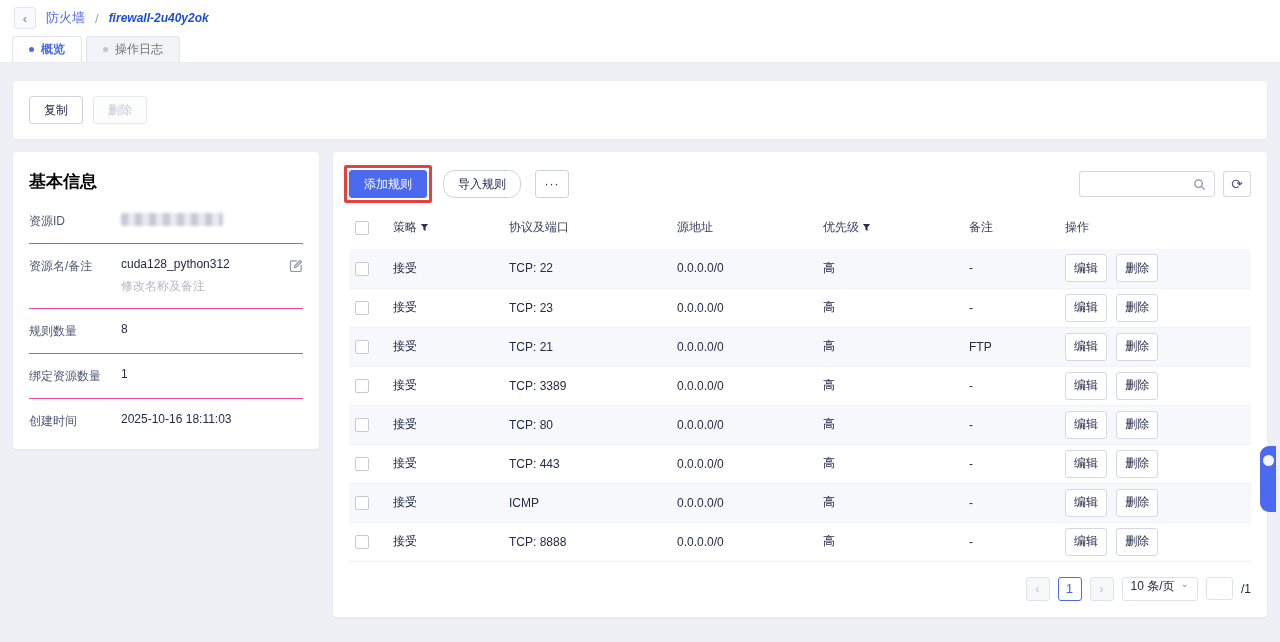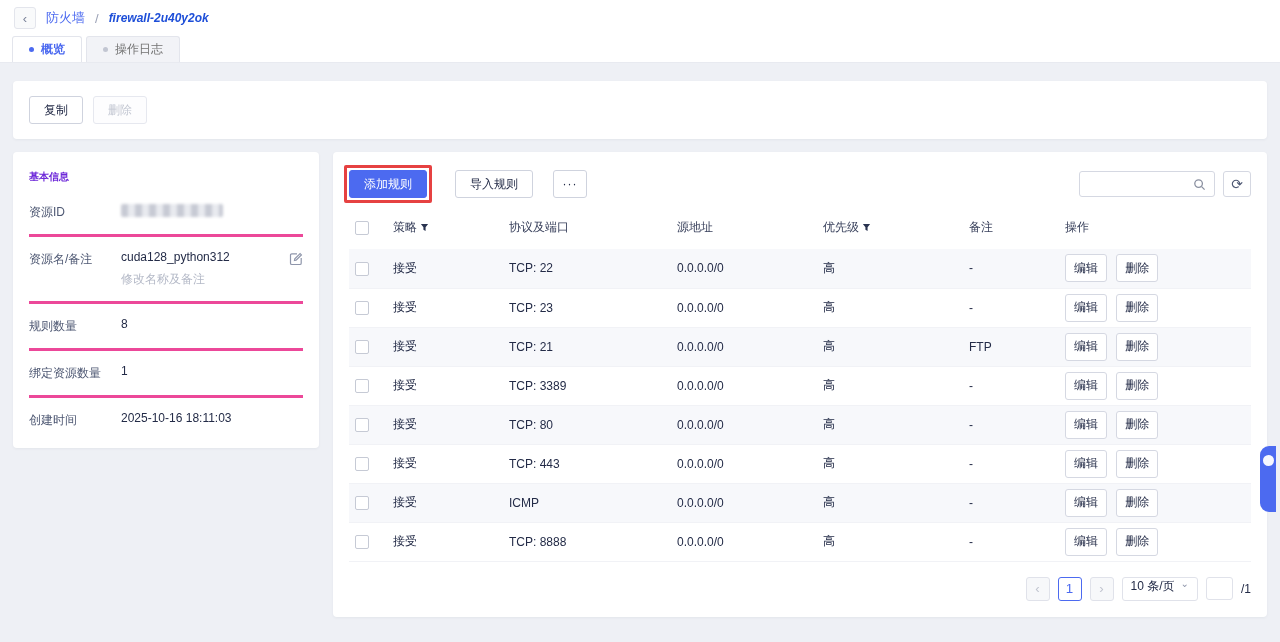--- a/index.html
+++ b/index.html
@@ -27,39 +27,39 @@
   main { padding:18px 13px 12px; }
   .card { background:#fff; border-radius:4px; box-shadow:0 1px 3px rgba(20,30,60,.05); }
   .toolbar-card { height:58px; display:flex; align-items:center; gap:10px; padding:0 16px; margin-bottom:13px; }
   .btn { display:inline-flex; align-items:center; justify-content:center; height:28px; padding:0 14px;
     border:1px solid #cfd3de; border-radius:3px; background:#fff; color:#232b47; font-size:12px; cursor:pointer; }
   .btn.disabled { color:#c3c7d2; border-color:#e6e8ef; background:#fdfdfe; cursor:not-allowed; }
   .btn.primary { background:#4C6AF0; border-color:#4C6AF0; color:#fff; }
   .columns { display:flex; gap:14px; align-items:flex-start; }
   
   .info-card { width:306px; padding:18px 16px 6px; }
-  .panel-title { font-size:10px; font-weight:bold; color:#6d28d9; }
+  .panel-title { font-size:17px; font-weight:bold; color:#000000; }
   .info-card .panel-title { margin-bottom:6px; }
-  .field-row { display:flex; align-items:flex-start; padding:13px 0; border-bottom:3px solid #ec4899; position:relative; }
+  .field-row { display:flex; align-items:flex-start; padding:13px 0; border-bottom:1px solid #ec4899; position:relative; }
   .field-row:last-child { border-bottom:none; }
   .field-label { width:92px; flex:none; color:#4e5873; padding-top:1px; }
   .field-value { color:#232b47; word-break:break-all; }
   .redacted { width:102px; height:13px; margin-top:1px; border-radius:2px;
     background:repeating-linear-gradient(90deg,#c7cad4 0 7px,#e8eaef 7px 14px); filter:blur(1.6px); }
   .name-hint { color:#b4b9c7; margin-top:7px; }
   .edit-icon { position:absolute; right:0; top:15px; color:#8f96ab; cursor:pointer; line-height:0; }
   
   .rules-card { flex:1; padding:18px 16px 16px; display:flex; flex-direction:column; min-height:452px; }
   .rules-card .panel-title { margin-bottom:15px; }
   .rules-toolbar { display:flex; align-items:center; margin-bottom:15px; }
-  .add-wrap { position:relative; margin-right:28px;border-radius:11px; }
+  .add-wrap { position:relative; margin-right:16px;border-radius:11px; }
   .annotation { position:absolute; left:-5px; top:-5px; right:-5px; bottom:-5px;
     border:3px solid #E64141; border-radius:2px; pointer-events:none; }
   .more-btn { width:34px; padding:0; letter-spacing:1px; }
-  .gap10 { margin-right:20px; }
+  .gap10 { margin-right:14px;border-radius:12px; }
   .toolbar-right { margin-left:auto; display:flex; gap:8px; align-items:center; }
   .search-box { width:136px; height:26px; border:1px solid #d5d8e2; border-radius:3px; background:#fff;
     display:flex; align-items:center; padding:0 8px; }
   .search-box input { border:none; outline:none; flex:1; min-width:0; font-size:12px; font-family:inherit; background:transparent; }
   .icon-btn { width:28px; height:26px; border:1px solid #d5d8e2; border-radius:3px; background:#fff;
     display:flex; align-items:center; justify-content:center; color:#4e5873; font-size:14px; cursor:pointer; }
   
   table { width:100%; border-collapse:collapse; }
   th { font-weight:normal; text-align:left; color:#39415c; padding:6px 6px 13px; }
   td { padding:0 6px; height:39px; color:#232b47; }

